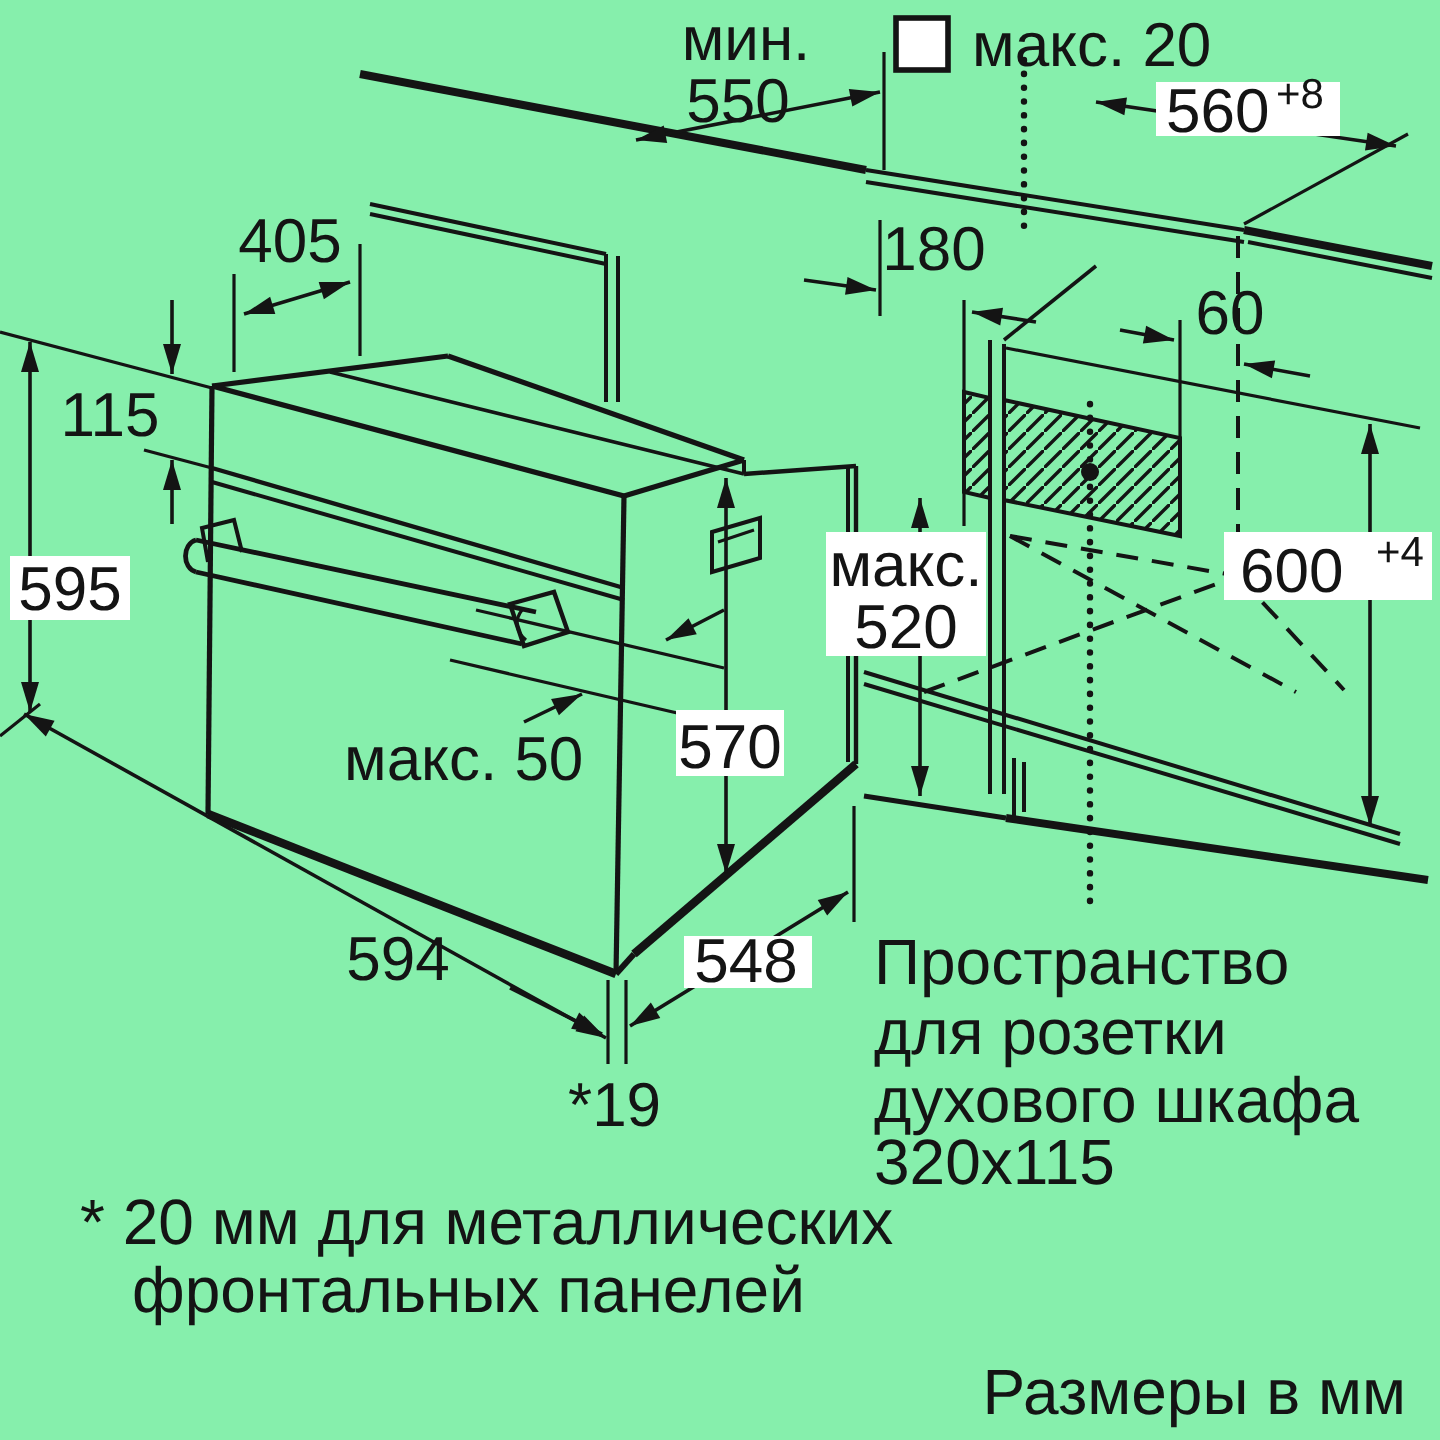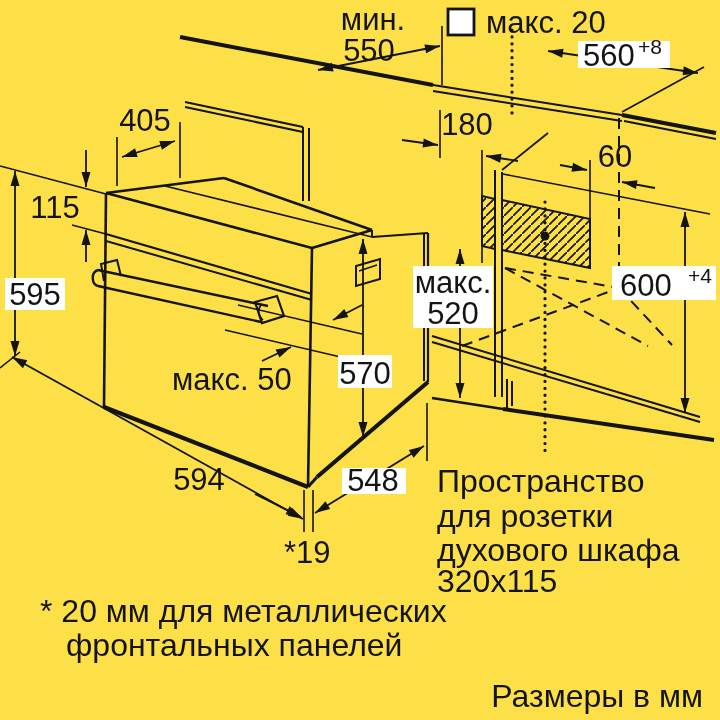--- a/index.html
+++ b/index.html
@@ -1,16 +1,16 @@
 <!DOCTYPE html>
 <html><head>
 <meta charset="utf-8">
 <style>
   html,body{margin:0;padding:0;background:#fff;}
-  #stage{width:720px;height:720px;background:#fde047;position:relative;overflow:hidden;}
+  #stage{width:720px;height:720px;background:#86efac;position:relative;overflow:hidden;}
   svg{display:block;}
   .t{font-family:"Liberation Sans","DejaVu Sans",sans-serif;fill:#141414;}
   .s31{font-size:31px;}
   .s32{font-size:32px;}
   .s21{font-size:21px;}
   .mid{text-anchor:middle;}
   .end{text-anchor:end;}
   .st{stroke:#141414;fill:none;}
   .dim{stroke:#141414;stroke-width:1.8;fill:none;}
   .ext{stroke:#141414;stroke-width:1.6;fill:none;}

